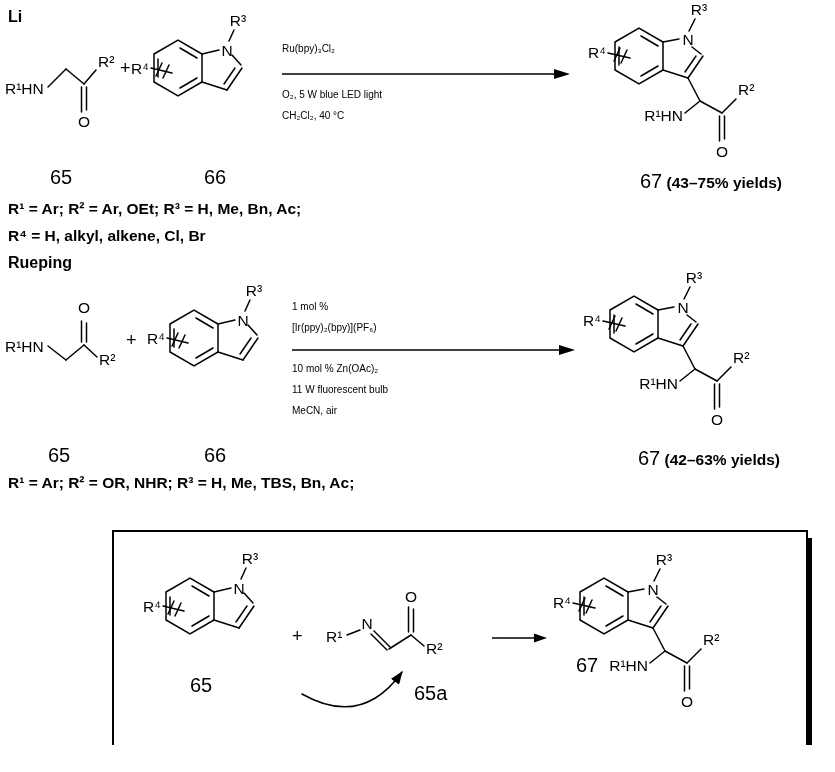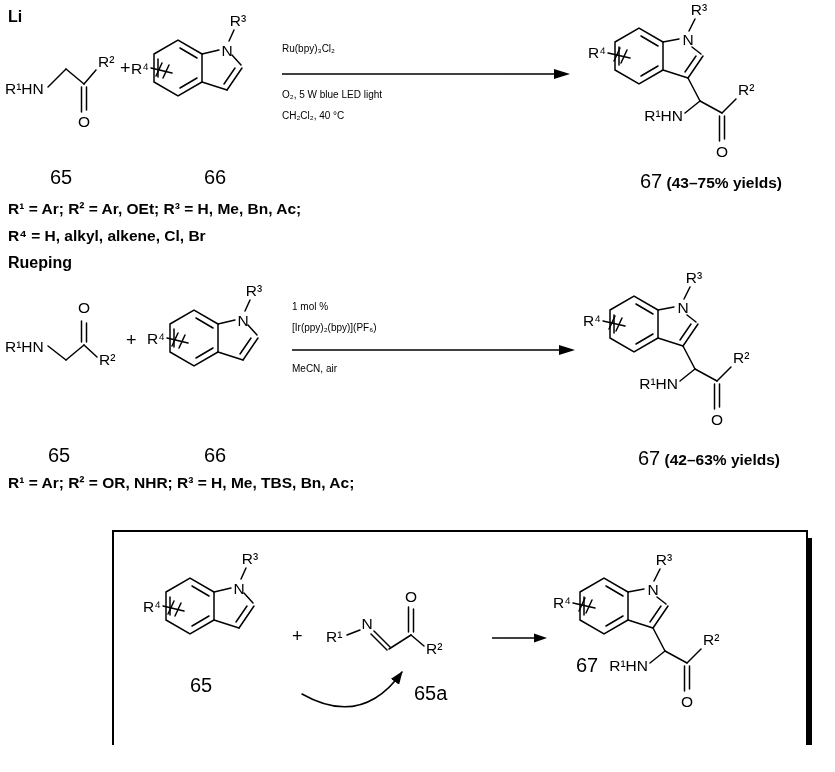--- a/index.html
+++ b/index.html
@@ -178,20 +178,22 @@
 
   <div class="abs reagents" style="left:292px;top:296px;width:285px">
     <div>1 mol %</div>
     <div>[Ir(ppy)₂(bpy)](PF₆)</div>
   </div>
   <svg class="abs" style="left:292px;top:340px" width="285" height="20">
     <line x1="0" y1="10" x2="267" y2="10"></line>
     <polygon class="ah" points="267,5 283,10 267,15"></polygon>
   </svg>
   <div class="abs reagents" style="left:292px;top:358px;width:285px">
+    <div>10 mol % Zn(OAc)₂</div>
+    <div>11 W fluorescent bulb</div>
     <div>MeCN, air</div>
   </div>
 
   <svg class="abs" style="left:580px;top:272px" width="250" height="165">
     <use href="#g-product"></use>
   </svg>
 
   <div class="abs num" style="left:48px;top:444px">65</div>
   <div class="abs num" style="left:204px;top:444px">66</div>
   <div class="abs" style="left:638px;top:447px">

